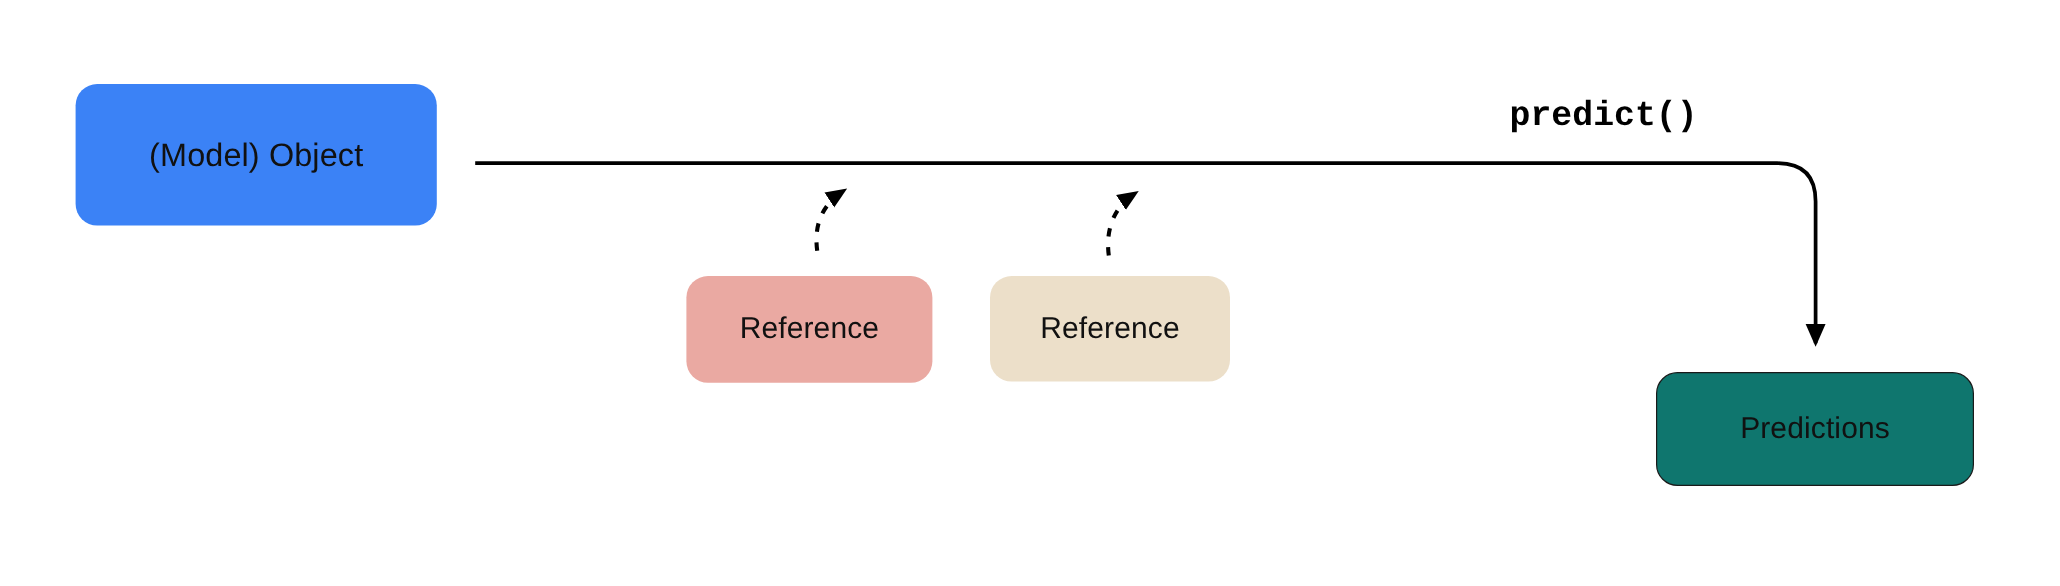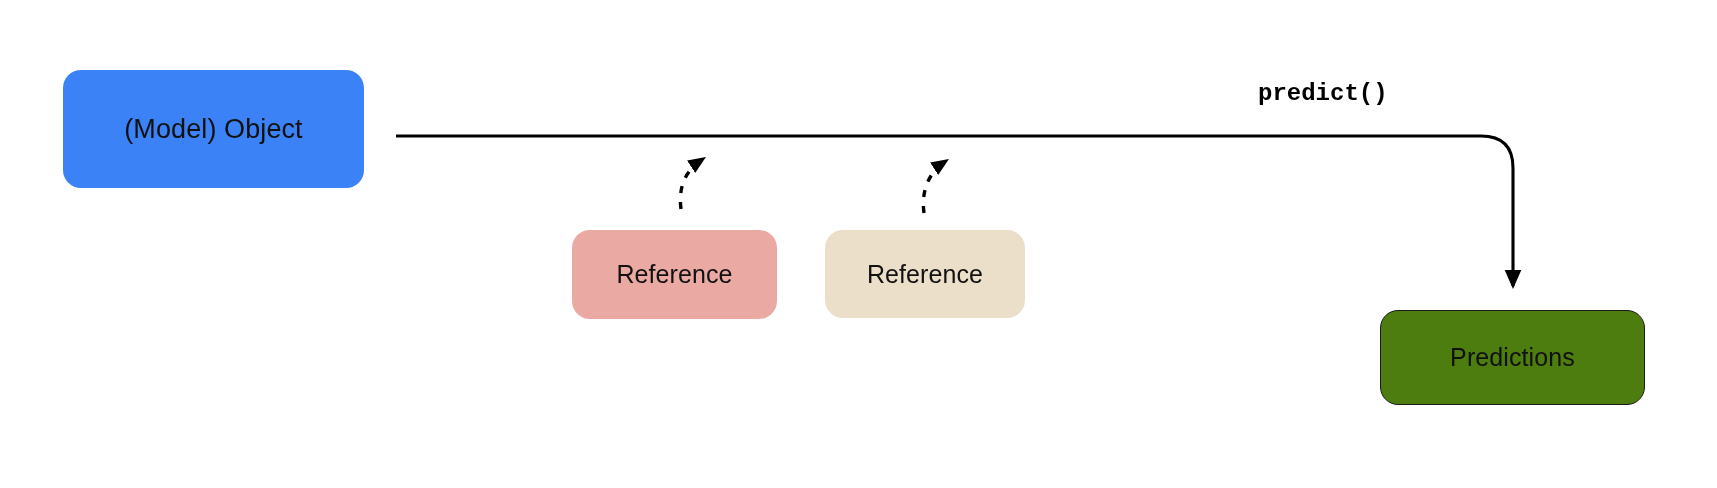--- a/index.html
+++ b/index.html
@@ -54,38 +54,38 @@
     width: 200px;
     height: 88px;
     background: #ecdfc9;
     font-size: 25px;
   }
   #node-predictions {
     left: 1380px;
     top: 310px;
     width: 265px;
     height: 95px;
-    background: #4d7c0f;
+    background: #0f766e;
     border: 1.6px solid #1a1a1a;
     font-size: 25px;
   }
   #edge-layer {
     position: absolute;
     left: 0;
     top: 0;
     width: 1717px;
     height: 488px;
     pointer-events: none;
   }
   #label-predict {
     position: absolute;
     left: 1258px;
     top: 80px;
     font-family: "Liberation Mono", monospace;
-    font-size: 24px;
+    font-size: 29px;
     font-weight: 700;
     color: #000000;
     letter-spacing: 0px;
     white-space: nowrap;
     user-select: none;
   }
 </style>
 </head>
 <body>
 

